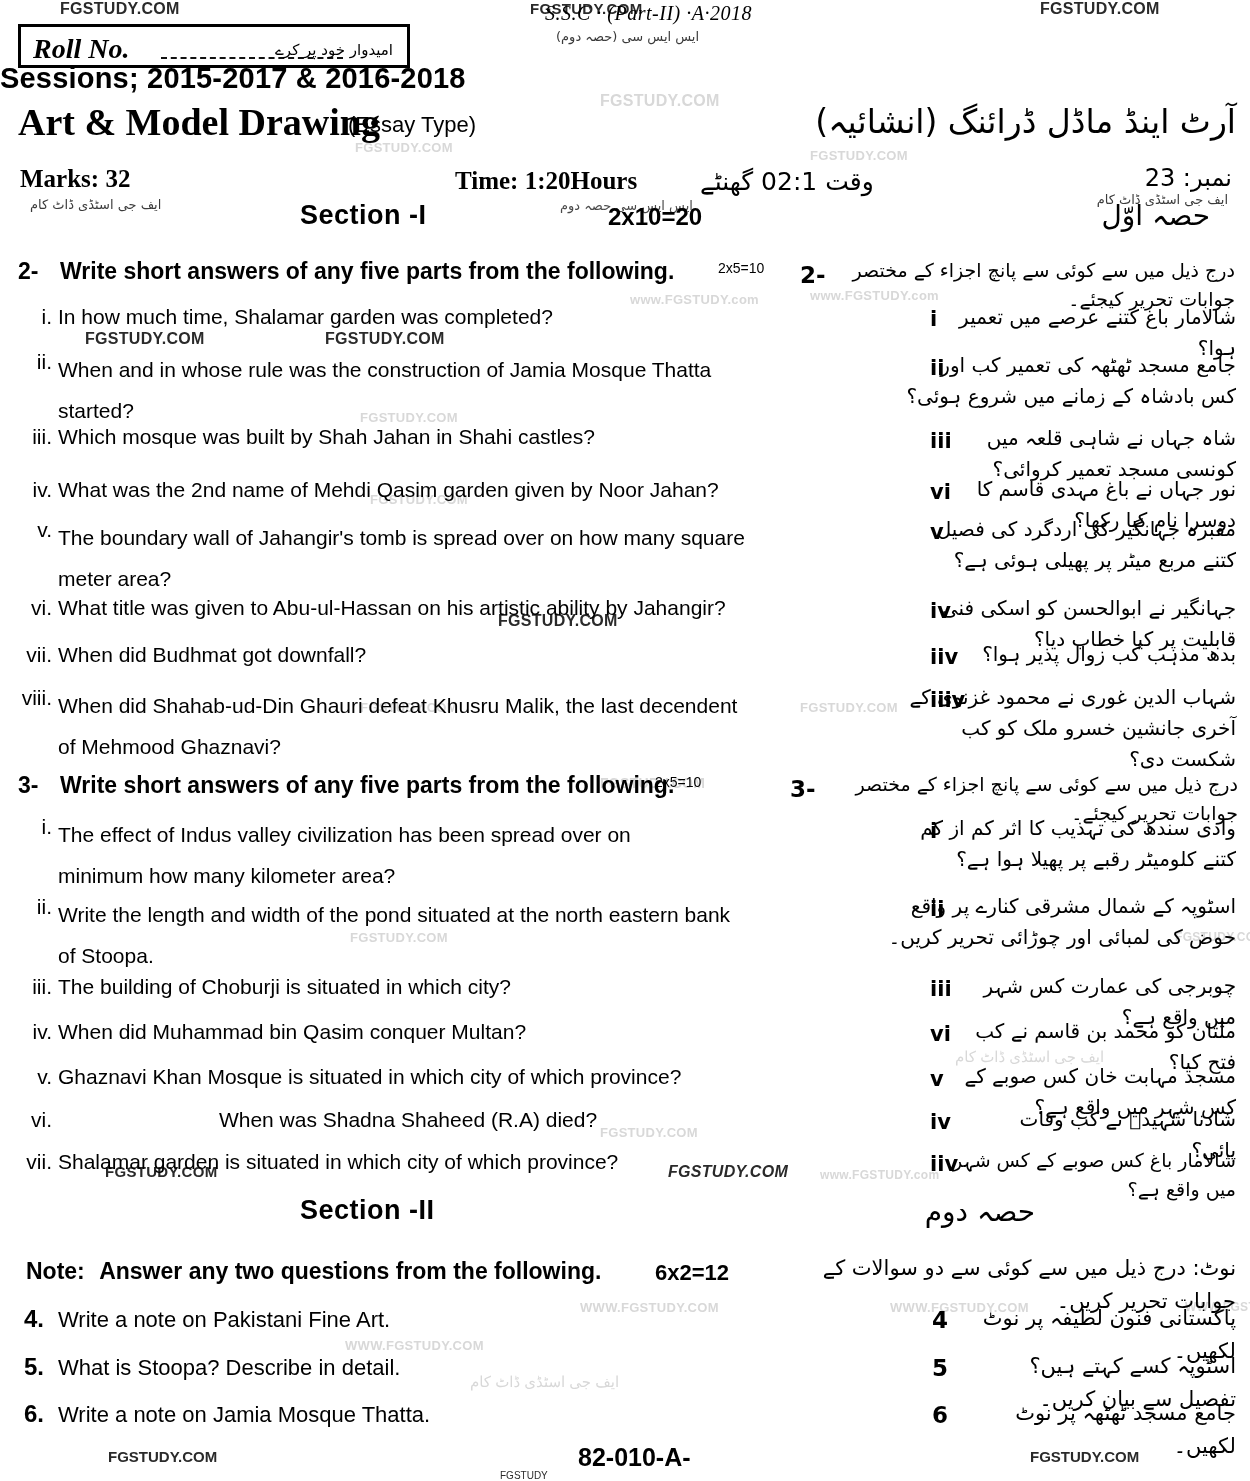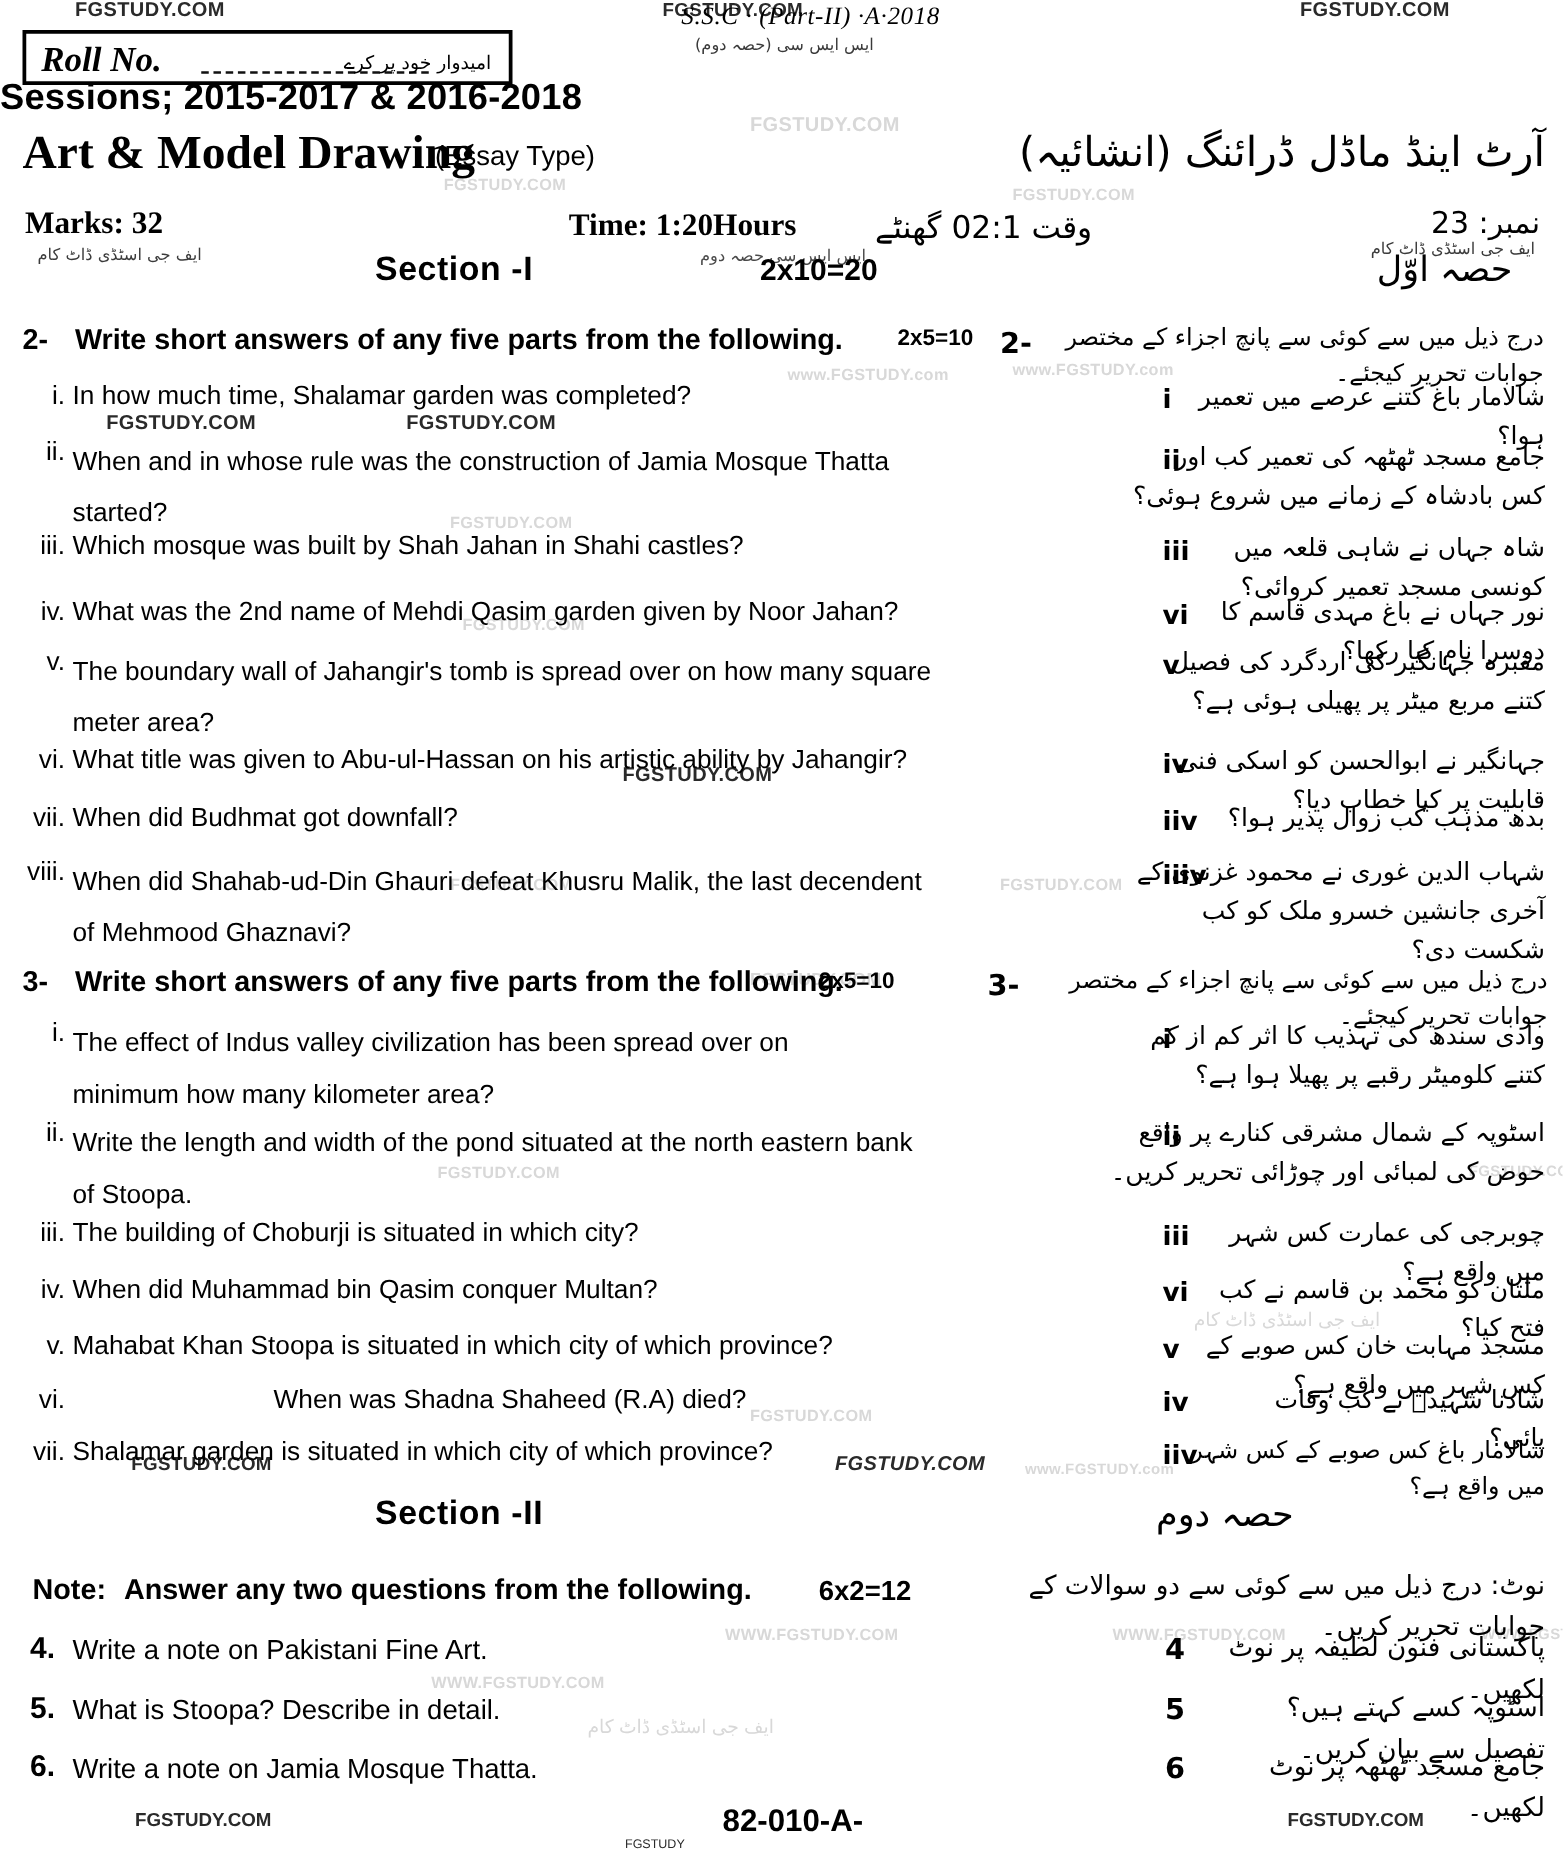--- a/index.html
+++ b/index.html
@@ -142,22 +142,22 @@
   
   .q-head-num {
     font-weight: bold;
     font-size: 23px;
   }
   .q-head-text {
     font-weight: bold;
     font-size: 23px;
   }
   .q-head-marks {
-    font-weight: bold;
-    font-size: 18px;
+    font-weight: normal;
+    font-size: 14px;
   }
   .q-item-rn {
     font-size: 21px;
     text-align: right;
   }
   .q-item-txt {
     font-size: 21px;
   }
   .q-ur {
     font-size: 20px;
@@ -320,21 +320,21 @@
 <div class="abs q-item-txt" style="left:58px; top:975px; width:700px;">The building of Choburji is situated in which city?</div>
 <div class="abs q-ur-num urdu" style="left:930px; top:973px;">iii</div>
 <div class="abs urdu q-ur" style="right:14px; top:971px; width:270px;">چوبرجی کی عمارت کس شہر میں واقع ہے؟</div>
 
 <div class="abs q-item-rn" style="left:10px; top:1020px; width:42px;">iv.</div>
 <div class="abs q-item-txt" style="left:58px; top:1020px; width:700px;">When did Muhammad bin Qasim conquer Multan?</div>
 <div class="abs q-ur-num urdu" style="left:930px; top:1018px;">iv</div>
 <div class="abs urdu q-ur" style="right:14px; top:1016px; width:265px;">ملتان کو محمد بن قاسم نے کب فتح کیا؟</div>
 
 <div class="abs q-item-rn" style="left:10px; top:1065px; width:42px;">v.</div>
-<div class="abs q-item-txt" style="left:58px; top:1065px; width:700px;">Mahabat Khan Stoopa is situated in which city of which province?</div>
+<div class="abs q-item-txt" style="left:58px; top:1065px; width:700px;">Ghaznavi Khan Mosque is situated in which city of which province?</div>
 <div class="abs q-ur-num urdu" style="left:930px; top:1063px;">v</div>
 <div class="abs urdu q-ur" style="right:14px; top:1061px; width:300px;">مسجد مہابت خان کس صوبے کے کس شہر میں واقع ہے؟</div>
 
 <div class="abs q-item-rn" style="left:10px; top:1108px; width:42px;">vi.</div>
 <div class="abs q-item-txt" style="left:58px; top:1108px; width:700px;text-align:center;">When was Shadna Shaheed (R.A) died?</div>
 <div class="abs q-ur-num urdu" style="left:930px; top:1106px;">vi</div>
 <div class="abs urdu q-ur" style="right:14px; top:1104px; width:255px;">شادنا شہیدؓ نے کب وفات پائی؟</div>
 
 <div class="abs q-item-rn" style="left:6px; top:1150px; width:46px;">vii.</div>
 <div class="abs q-item-txt" style="left:58px; top:1150px; width:700px;">Shalamar garden is situated in which city of which province?</div>

